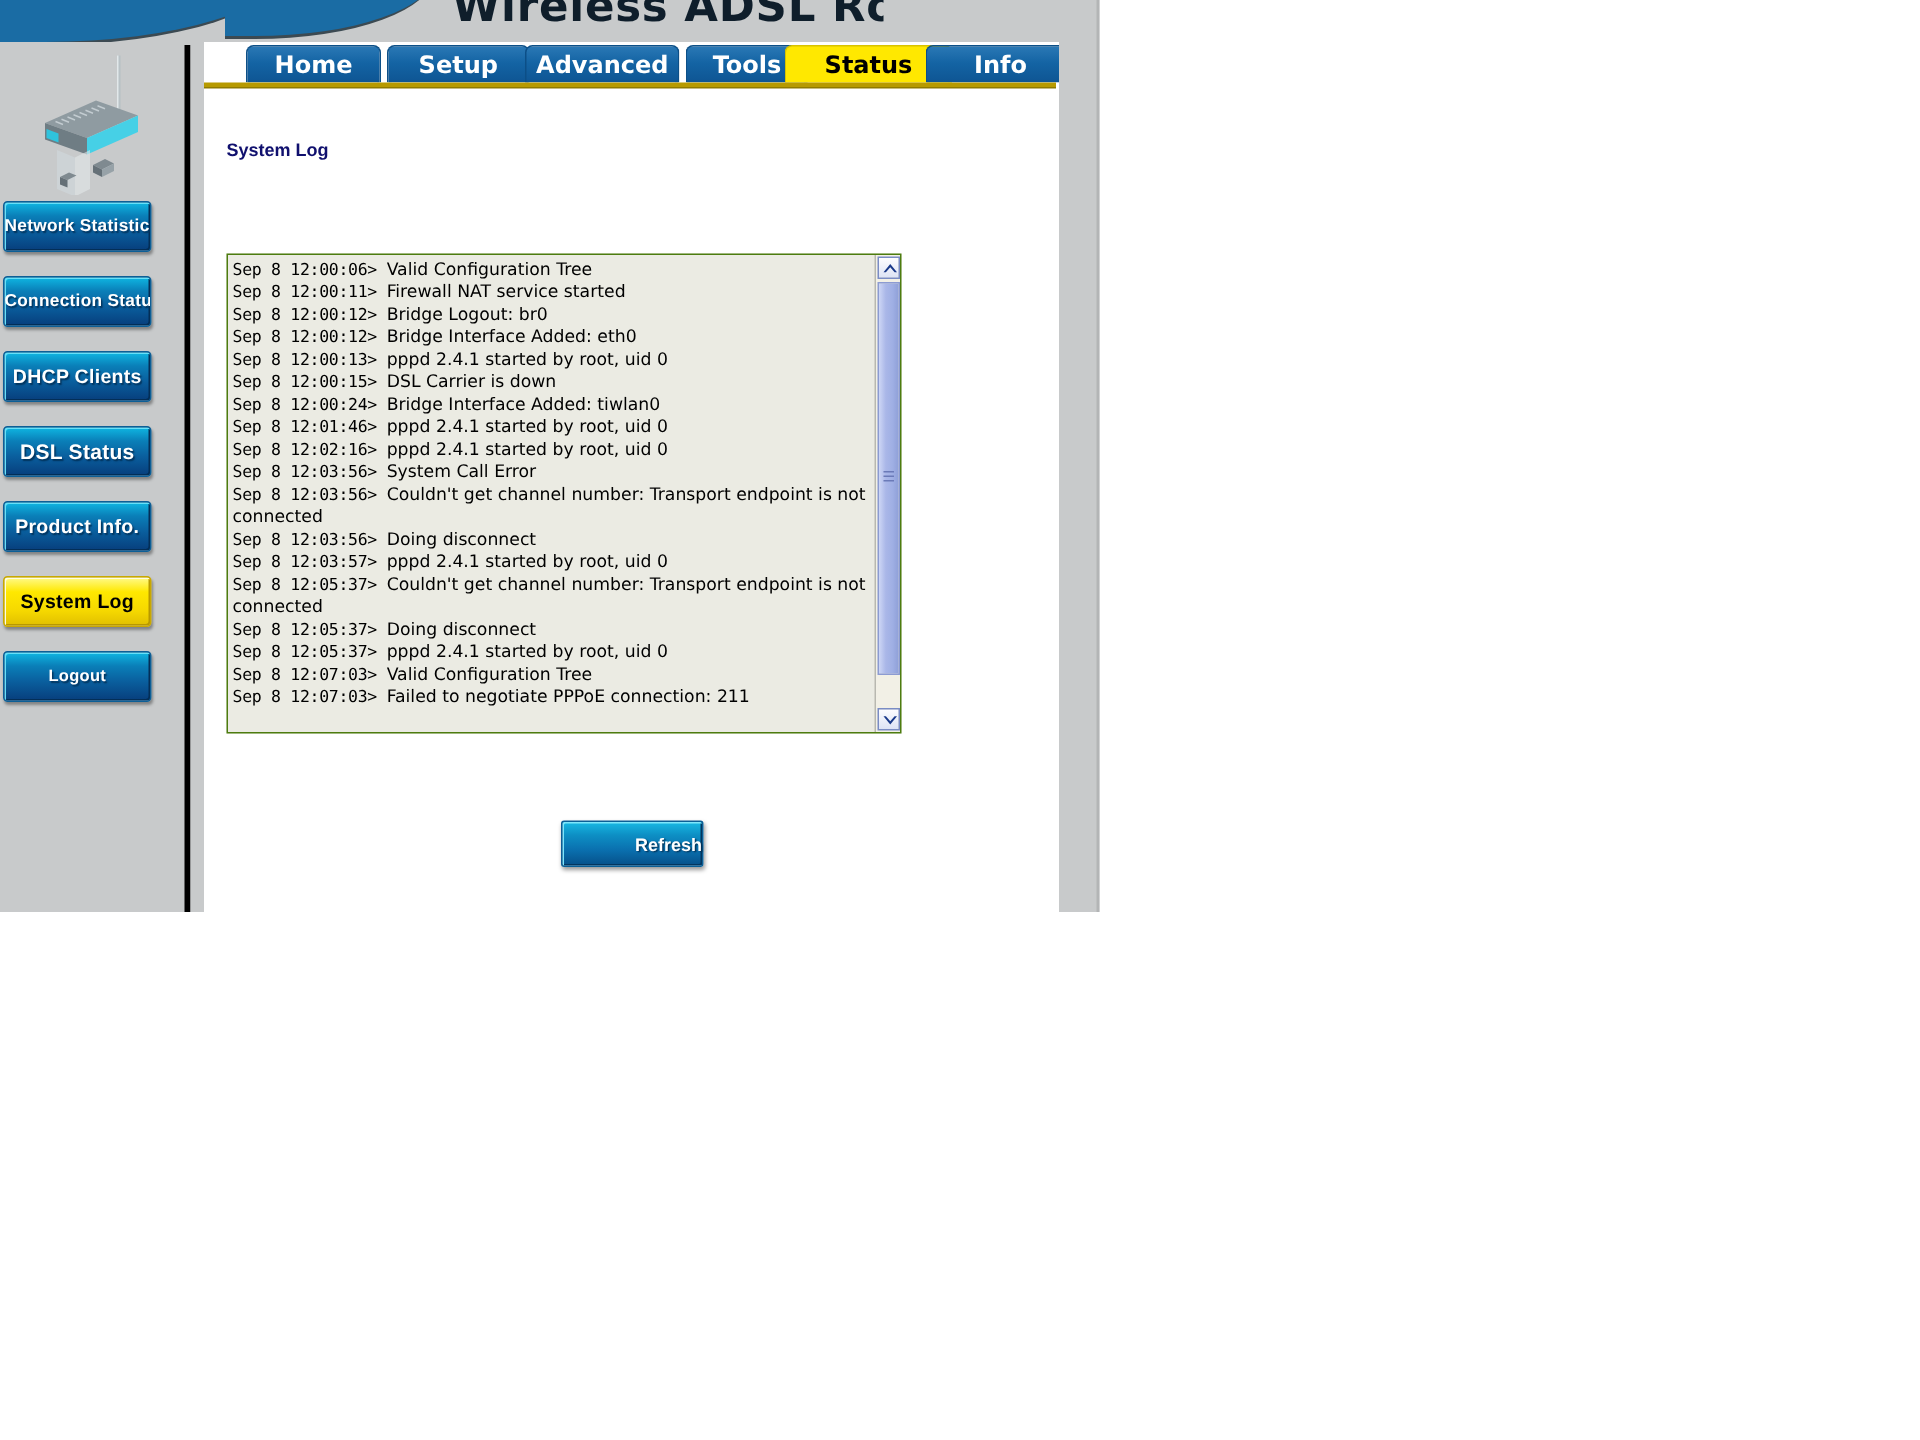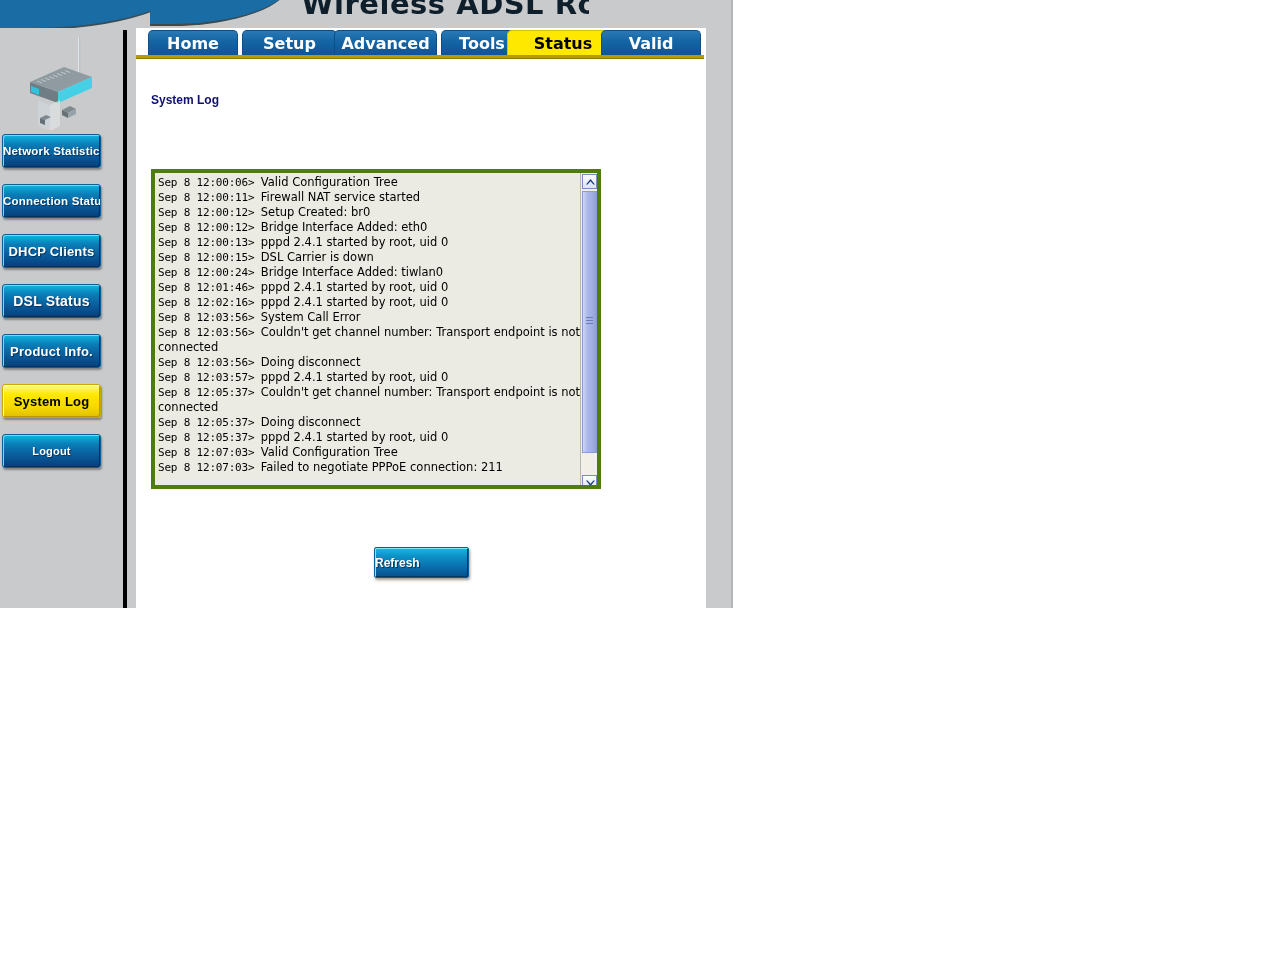--- a/index.html
+++ b/index.html
@@ -153,20 +153,21 @@
     height: 26px;
   }
   .tab {
     position: absolute;
     top: 0;
     height: 25px;
     border-top-left-radius: 5px;
     border-top-right-radius: 5px;
     cursor: pointer;
     box-sizing: border-box;
+    margin-left: 16px;
   }
   .tab .tlbl {
     position: absolute;
     left: 0; right: 0;
     top: 50%;
     transform: translateY(-50%);
     text-align: center;
     font-size: 16px;
     font-weight: bold;
     font-family: "DejaVu Sans", sans-serif;
@@ -214,21 +215,21 @@
   }
 
   
   #logbox {
     position: absolute;
     left: 15px;
     top: 141px;
     width: 450px;
     height: 320px;
     background: #ebebe3;
-    border: 4px solid #4d7c0f;
+    border: 1px solid #4d7c0f;
     box-sizing: border-box;
     overflow: hidden;
   }
   #logtext {
     position: absolute;
     left: 3px;
     top: 2px;
     width: 428px;
     font-size: 11.5px;
     line-height: 15px;
@@ -309,21 +310,21 @@
     border: 1px solid #0a5f96;
     box-shadow: inset 1px 1px 0 #7ce6fb, inset -1px -1px 0 #03365f, 1px 2px 3px rgba(0,0,0,0.4);
     cursor: pointer;
     box-sizing: border-box;
   }
   #refresh-btn .rlbl {
     position: absolute;
     left: 0; right: 0;
     top: 50%;
     transform: translateY(-50%);
-    text-align: left;
+    text-align: right;
     font-size: 12px;
     font-weight: bold;
     color: #ffffff;
     text-shadow: 1px 1px 1px #023055;
   }
 
   
   #right-strip {
     position: absolute;
     left: 706px;
@@ -424,33 +425,33 @@
       <div class="tab inactive" style="left:198px; width:103px;">
         <span class="tlbl">Advanced</span>
       </div>
       <div class="tab inactive" style="left:305px; width:82px;">
         <span class="tlbl">Tools</span>
       </div>
       <div class="tab active" style="left:371px; width:112px;">
         <span class="tlbl">Status</span>
       </div>
       <div class="tab inactive" style="left:465px; width:100px;">
-        <span class="tlbl">Valid</span>
+        <span class="tlbl">Info</span>
       </div>
     </div>
     <div id="tab-underline"></div>
     <div id="tab-underline2"></div>
 
     <div id="section-title">System Log</div>
 
     <div id="logbox">
       <div id="logtext">
           <span class="logline"><span class="ts">Sep  8 12:00:06&gt; </span><span>Valid Configuration Tree</span></span>
           <span class="logline"><span class="ts">Sep  8 12:00:11&gt; </span><span>Firewall NAT service started</span></span>
-          <span class="logline"><span class="ts">Sep  8 12:00:12&gt; </span><span>Setup Created: br0</span></span>
+          <span class="logline"><span class="ts">Sep  8 12:00:12&gt; </span><span>Bridge Logout: br0</span></span>
           <span class="logline"><span class="ts">Sep  8 12:00:12&gt; </span><span>Bridge Interface Added: eth0</span></span>
           <span class="logline"><span class="ts">Sep  8 12:00:13&gt; </span><span>pppd 2.4.1 started by root, uid 0</span></span>
           <span class="logline"><span class="ts">Sep  8 12:00:15&gt; </span><span>DSL Carrier is down</span></span>
           <span class="logline"><span class="ts">Sep  8 12:00:24&gt; </span><span>Bridge Interface Added: tiwlan0</span></span>
           <span class="logline"><span class="ts">Sep  8 12:01:46&gt; </span><span>pppd 2.4.1 started by root, uid 0</span></span>
           <span class="logline"><span class="ts">Sep  8 12:02:16&gt; </span><span>pppd 2.4.1 started by root, uid 0</span></span>
           <span class="logline"><span class="ts">Sep  8 12:03:56&gt; </span><span>System Call Error</span></span>
           <span class="logline"><span class="ts">Sep  8 12:03:56&gt; </span><span>Couldn't get channel number: Transport endpoint is not connected</span></span>
           <span class="logline"><span class="ts">Sep  8 12:03:56&gt; </span><span>Doing disconnect</span></span>
           <span class="logline"><span class="ts">Sep  8 12:03:57&gt; </span><span>pppd 2.4.1 started by root, uid 0</span></span>

